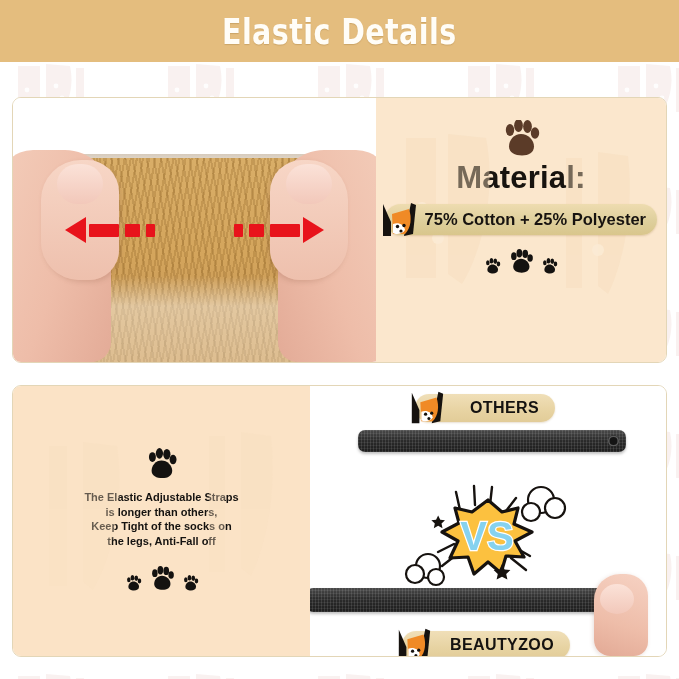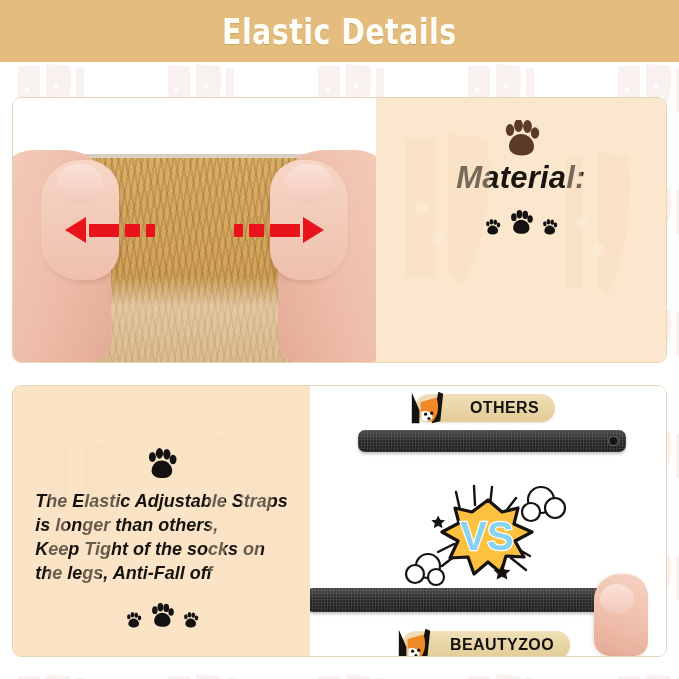--- a/index.html
+++ b/index.html
@@ -31,21 +31,21 @@
     white-space:nowrap;
   }
 
   
   .panel{
     position:absolute;z-index:2;
     border:1px solid #e3d6b7;border-radius:9px;
     background:#ffffff;overflow:hidden;
     box-sizing:border-box;
   }
-  #panel-top{left:12px;top:97px;width:655px;height:266px;font-style:italic;}
+  #panel-top{left:12px;top:97px;width:655px;height:266px;}
   #panel-bottom{left:12px;top:385px;width:655px;height:272px;}
 
   
   #stretch-photo{
     position:absolute;left:0;top:0;width:363px;height:264px;
     background:#ffffff;overflow:hidden;
   }
   
   .sock-cuff{
     position:absolute;left:62px;top:60px;width:236px;height:204px;
@@ -137,22 +137,22 @@
 
   
   #claim-card{
     position:absolute;left:0;top:0;width:297px;height:270px;
     background:#fbe3c6;
     display:flex;flex-direction:column;align-items:center;
   }
   #claim-card .wm{position:absolute;inset:0;opacity:.45;pointer-events:none;}
   #claim-paw{margin-top:62px;}
   #claim-text{
-    margin-top:9px;font-size:18px;font-weight:bold;
-    color:#141210;line-height:1.33;white-space:pre-line;font-style:italic;
+    margin-top:9px;text-align:center;font-size:11px;font-weight:bold;
+    color:#141210;line-height:1.33;white-space:pre-line;
   }
   #claim-paws{margin-top:17px;display:flex;align-items:flex-end;gap:7px;}
 
   #compare-area{
     position:absolute;left:297px;top:0;width:356px;height:270px;
     background:#ffffff;overflow:hidden;
   }
   .label-pill{
     position:absolute;height:28px;border-radius:15px;
     background:linear-gradient(#f0dfb8,#e7d3a2 60%,#e2cc98);
@@ -277,20 +277,32 @@
         <ellipse cx="9" cy="10" rx="4.2" ry="6"></ellipse>
         <ellipse cx="17.5" cy="5.5" rx="4.4" ry="6.4"></ellipse>
         <ellipse cx="26.5" cy="6.5" rx="4.4" ry="6.4"></ellipse>
         <ellipse cx="34" cy="13" rx="4.2" ry="5.8"></ellipse>
         <path d="M20 14 C27 14 33 20 33 26.5 C33 32.5 27.5 35.5 21 35.5 C14 35.5 8 32.5 8 26.5 C8 20 13 14 20 14 Z"></path>
       </g>
     </svg>
 
     <div id="material-heading">Material:</div>
 
+    <div class="pill" id="material-pill">
+      <svg class="dog-logo" id="material-logo" width="42" height="40" viewBox="0 0 42 40">
+        <path d="M5 4 L13 22 L13 36 L5 36 Z" fill="#16120f"></path>
+        <path d="M33 3 L38 5 L35 34 L26 36 Z" fill="#16120f"></path>
+        <path d="M14 14 L31 9 C34 18 33 28 27 34 L15 34 Z" fill="#f08a26"></path>
+        <path d="M15 24 C20 22 26 24 27 30 C25 34 18 35 15 33 Z" fill="#ffffff"></path>
+        <circle cx="19.5" cy="26.5" r="1.7" fill="#16120f"></circle>
+        <circle cx="26" cy="25.5" r="1.7" fill="#16120f"></circle>
+        <circle cx="23" cy="31" r="1.6" fill="#16120f"></circle>
+      </svg>
+      <span id="material-pill-text">75% Cotton + 25% Polyester</span>
+    </div>
 
 
     <div id="material-paws">
       <svg class="paw-sm" viewBox="0 0 40 38">
           <g fill="#141210">
         <ellipse cx="9" cy="10" rx="4.2" ry="6"></ellipse>
             <ellipse cx="17.5" cy="5.5" rx="4.4" ry="6.4"></ellipse>
         <ellipse cx="26.5" cy="6.5" rx="4.4" ry="6.4"></ellipse>
             <ellipse cx="34" cy="13" rx="4.2" ry="5.8"></ellipse>
         <path d="M20 14 C27 14 33 20 33 26.5 C33 32.5 27.5 35.5 21 35.5 C14 35.5 8 32.5 8 26.5 C8 20 13 14 20 14 Z"></path>

